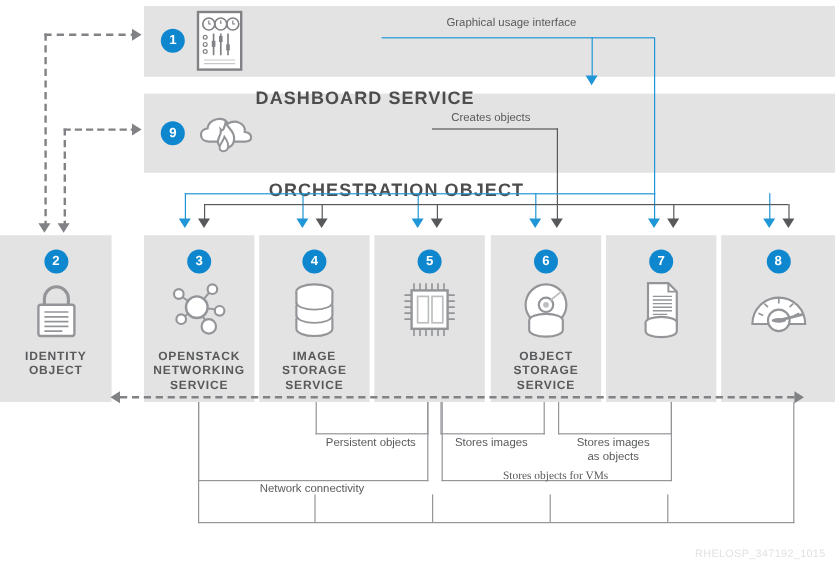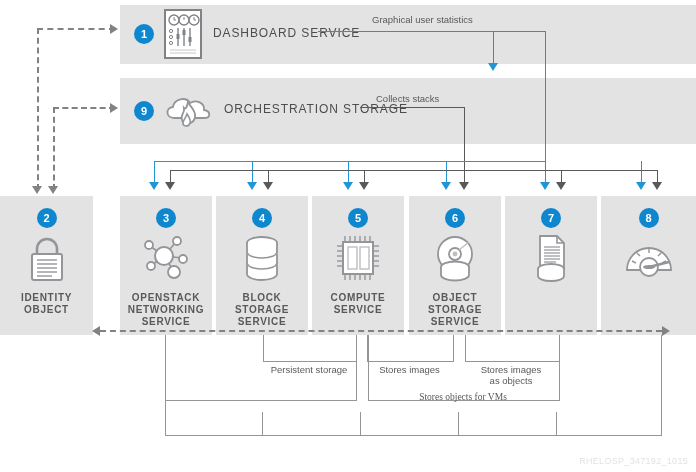--- a/index.html
+++ b/index.html
@@ -30,24 +30,25 @@
     font-size:11px;font-weight:bold;
     line-height:20px;text-align:center;
     letter-spacing:0;
   }
   .panel .badge{left:50%;margin-left:-10px;top:12px;}
 
   
   .row-title{
     position:absolute;
     color:#4d4d4d;
-    font-size:12px;
-    font-weight:normal;
+    font-size:15px;
+    font-weight:bold;
     letter-spacing:0.9px;
     white-space:nowrap;
+    margin-top:48px;
   }
 
   
   .panel-label{
     position:absolute;
     left:0;right:0;
     top:96px;
     text-align:center;
     color:#58595b;
     font-size:10px;
@@ -158,35 +159,35 @@
         <line x1="7" y1="45" x2="33" y2="45"></line>
       </g>
     </svg>
   </div>
   <div class="row-title" style="left:213px;top:26px;">DASHBOARD SERVICE</div>
 
   <div class="ln blue hl" style="left:318px;top:31px;width:227px;"></div>
   <div class="ln blue vl" style="left:493px;top:31px;height:34px;"></div>
   <div class="arr-down blue" style="left:488px;top:63px;"></div>
   <div class="ln blue vl" style="left:545px;top:31px;height:131px;"></div>
-  <div class="edge-label" style="left:372px;top:14px;">Graphical user statistics</div>
+  <div class="edge-label" style="left:372px;top:14px;">Graphical usage interface</div>
 
   <div class="badge" style="left:134px;top:101px;">9</div>
   <div class="icon" style="left:162px;top:92px;">
     <svg width="52" height="40" viewBox="0 0 52 40">
       <path d="M12 26 C4 26 3 16 11 15 C12 7 24 4 28 11 C34 7 43 11 42 18 C49 19 49 26 42 26 Z" fill="#ffffff" stroke="#939598" stroke-width="1.8"></path>
       <path d="M26 10 C29 16 34 18 33 25 C32 32 22 34 20 28 C18 23 23 21 22 16 C24 18 25 14 26 10 Z" fill="#ffffff" stroke="#939598" stroke-width="1.8"></path>
       <path d="M25 22 C27 25 29 27 28 31 C27 35 21 35 21 31 C21 28 24 26 25 22 Z" fill="#ffffff" stroke="#939598" stroke-width="1.6"></path>
     </svg>
   </div>
-  <div class="row-title" style="left:224px;top:102px;">ORCHESTRATION STORAGE</div>
+  <div class="row-title" style="left:224px;top:102px;">ORCHESTRATION OBJECT</div>
 
   <div class="ln2 hl" style="left:360px;top:107px;width:105px;background:#58595b;"></div>
   <div class="ln2 vl" style="left:464px;top:107px;height:63px;background:#58595b;"></div>
-  <div class="edge-label" style="left:376px;top:93px;">Collects stacks</div>
+  <div class="edge-label" style="left:376px;top:93px;">Creates objects</div>
 
   <div class="ln blue hl" style="left:154px;top:161px;width:392px;"></div>
   <div class="ln blue vl" style="left:154px;top:161px;height:23px;"></div>
   <div class="ln blue vl" style="left:252px;top:161px;height:23px;"></div>
   <div class="ln blue vl" style="left:348px;top:161px;height:23px;"></div>
   <div class="ln blue vl" style="left:446px;top:161px;height:23px;"></div>
   <div class="ln blue vl" style="left:545px;top:161px;height:23px;"></div>
   <div class="ln blue vl" style="left:641px;top:161px;height:23px;"></div>
   <div class="arr-down blue" style="left:149px;top:182px;"></div>
   <div class="arr-down blue" style="left:247px;top:182px;"></div>
@@ -272,21 +273,21 @@
           <path d="M6 9 v9 a15 6 0 0 0 30 0 v-9"></path>
           <path d="M6 20 v9 a15 6 0 0 0 30 0 v-9"></path>
           <path d="M6 31 v9 a15 6 0 0 0 30 0 v-9"></path>
         </g>
         <g fill="none" stroke="#939598" stroke-width="1.4">
           <path d="M6 18 a15 6 0 0 0 30 0"></path>
           <path d="M6 29 a15 6 0 0 0 30 0"></path>
         </g>
       </svg>
     </div>
-    <div class="panel-label">BLOCK
+    <div class="panel-label">IMAGE
 STORAGE
 SERVICE</div>
   </div>
 
   <div class="panel" style="left:312px;width:92px;">
     <div class="badge">5</div>
     <div class="icon" style="margin-left:-23px;">
       <svg width="46" height="48" viewBox="0 0 46 48">
         <g stroke="#939598" stroke-width="1.4">
           <line x1="10" y1="2" x2="10" y2="8"></line>
@@ -310,22 +311,20 @@
             <line x1="38" y1="17" x2="44" y2="17"></line>
           <line x1="38" y1="22" x2="44" y2="22"></line>
             <line x1="38" y1="27" x2="44" y2="27"></line>
           <line x1="38" y1="32" x2="44" y2="32"></line>
         </g>
         <rect x="8" y="8" width="30" height="32" fill="#ffffff" stroke="#939598" stroke-width="2"></rect>
         <rect x="13" y="13" width="9" height="22" fill="#ffffff" stroke="#bcbec0" stroke-width="1.4"></rect>
         <rect x="25" y="13" width="9" height="22" fill="#ffffff" stroke="#bcbec0" stroke-width="1.4"></rect>
       </svg>
     </div>
-    <div class="panel-label">COMPUTE
-SERVICE</div>
   </div>
 
   <div class="panel" style="left:409px;width:92px;">
     <div class="badge">6</div>
     <div class="icon" style="margin-left:-24px;">
       <svg width="48" height="50" viewBox="0 0 48 50">
         <circle cx="24" cy="20" r="17" fill="#ffffff" stroke="#939598" stroke-width="1.8"></circle>
         <circle cx="24" cy="20" r="6" fill="#ffffff" stroke="#939598" stroke-width="1.8"></circle>
         <circle cx="24" cy="20" r="2.4" fill="#bcbec0"></circle>
         <line x1="28" y1="16" x2="38" y2="8" stroke="#bcbec0" stroke-width="1.4"></line>
@@ -379,30 +378,31 @@
         <line x1="26" y1="33" x2="46" y2="28" stroke="#939598" stroke-width="2.4"></line>
       </svg>
     </div>
   </div>
 
   <div class="dash-h" style="left:100px;top:330px;width:562px;"></div>
   <div class="arr-left" style="left:92px;top:326px;"></div>
   <div class="arr-right" style="left:662px;top:326px;"></div>
 
   <div class="bracket" style="left:263px;top:335px;width:92px;height:26px;"></div>
-  <div class="bracket-label" style="left:249px;top:364px;width:120px;">Persistent storage</div>
+  <div class="bracket-label" style="left:249px;top:364px;width:120px;">Persistent objects</div>
 
   <div class="bracket" style="left:367px;top:335px;width:85px;height:26px;"></div>
   <div class="bracket-label" style="left:357px;top:364px;width:105px;">Stores images</div>
 
   <div class="bracket" style="left:465px;top:335px;width:93px;height:26px;"></div>
   <div class="bracket-label" style="left:456px;top:364px;width:110px;">Stores images
 as objects</div>
 
   <div class="bracket" style="left:165px;top:335px;width:190px;height:65px;"></div>
+  <div class="bracket-label" style="left:200px;top:402px;width:120px;">Network connectivity</div>
 
   <div class="bracket" style="left:368px;top:335px;width:190px;height:65px;"></div>
   <div class="bracket-label" style="left:403px;top:392px;width:120px;font-family:Liberation Serif, serif;">Stores objects for VMs</div>
 
   <div class="bracket" style="left:165px;top:335px;width:495px;height:100px;"></div>
   <div class="ln2 vl" style="left:262px;top:412px;height:23px;background:#939598;"></div>
   <div class="ln2 vl" style="left:360px;top:412px;height:23px;background:#939598;"></div>
   <div class="ln2 vl" style="left:458px;top:412px;height:23px;background:#939598;"></div>
   <div class="ln2 vl" style="left:556px;top:412px;height:23px;background:#939598;"></div>
 

